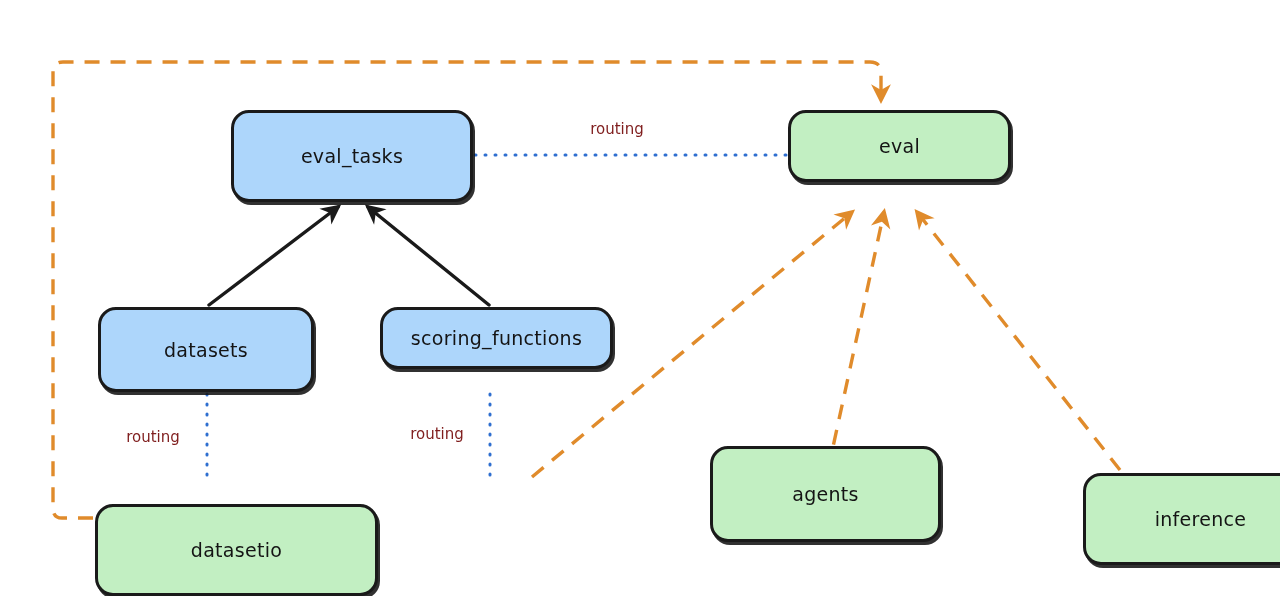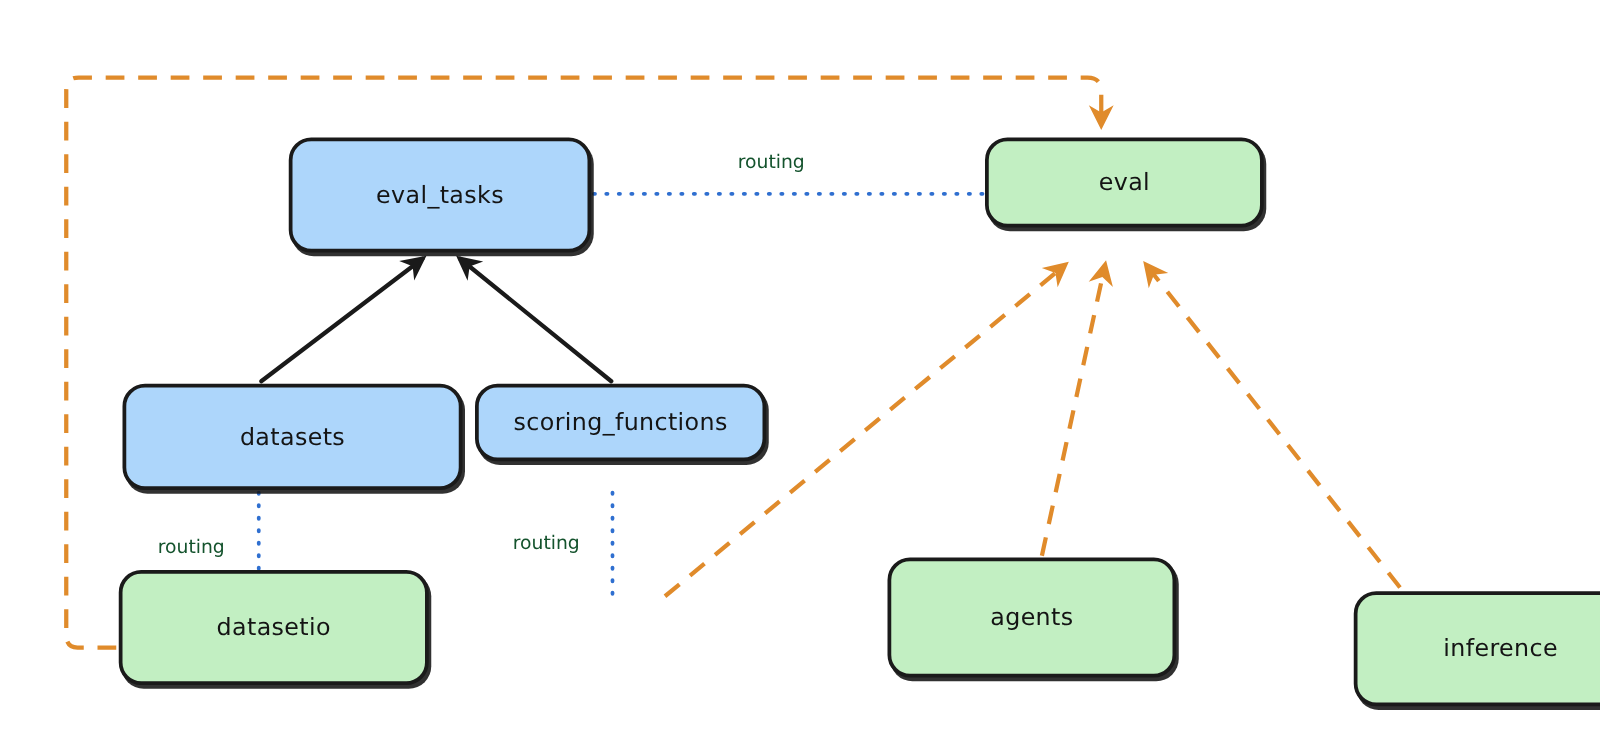--- a/index.html
+++ b/index.html
@@ -46,21 +46,21 @@
   .node-green { background: #C2EFC2; }
   .node-label {
     pointer-events: none;
     padding: 0 8px;
     white-space: nowrap;
   }
   .edge-label {
     position: absolute;
     font-family: "DejaVu Sans", sans-serif;
     font-size: 15px;
-    color: #14532d;
+    color: #7f1d1d;
     white-space: nowrap;
     transform: translate(-50%, -50%);
   }
 </style>
 </head>
 <body>
 
 <div id="canvas-root">
 
   <svg id="edge-layer" viewBox="0 0 1280 596">
@@ -93,29 +93,29 @@
   </svg>
 
   <div class="node node-blue" style="left:231px; top:110px; width:242px; height:92px;">
     <span class="node-label">eval_tasks</span>
   </div>
 
   <div class="node node-green" style="left:788px; top:110px; width:223px; height:72px;">
     <span class="node-label">eval</span>
   </div>
 
-  <div class="node node-blue" style="left:98px; top:307px; width:272px; height:85px;">
+  <div class="node node-blue" style="left:98px; top:307px; width:216px; height:85px;">
     <span class="node-label">datasets</span>
   </div>
 
   <div class="node node-blue" style="left:380px; top:307px; width:233px; height:62px;">
     <span class="node-label">scoring_functions</span>
   </div>
 
-  <div class="node node-green" style="left:95px; top:456px; width:248px; height:92px;">
+  <div class="node node-green" style="left:95px; top:504px; width:283px; height:92px;">
     <span class="node-label">datasetio</span>
   </div>
 
 
   <div class="node node-green" style="left:710px; top:446px; width:231px; height:96px;">
     <span class="node-label">agents</span>
   </div>
 
   <div class="node node-green" style="left:1083px; top:473px; width:235px; height:92px;">
     <span class="node-label">inference</span>

